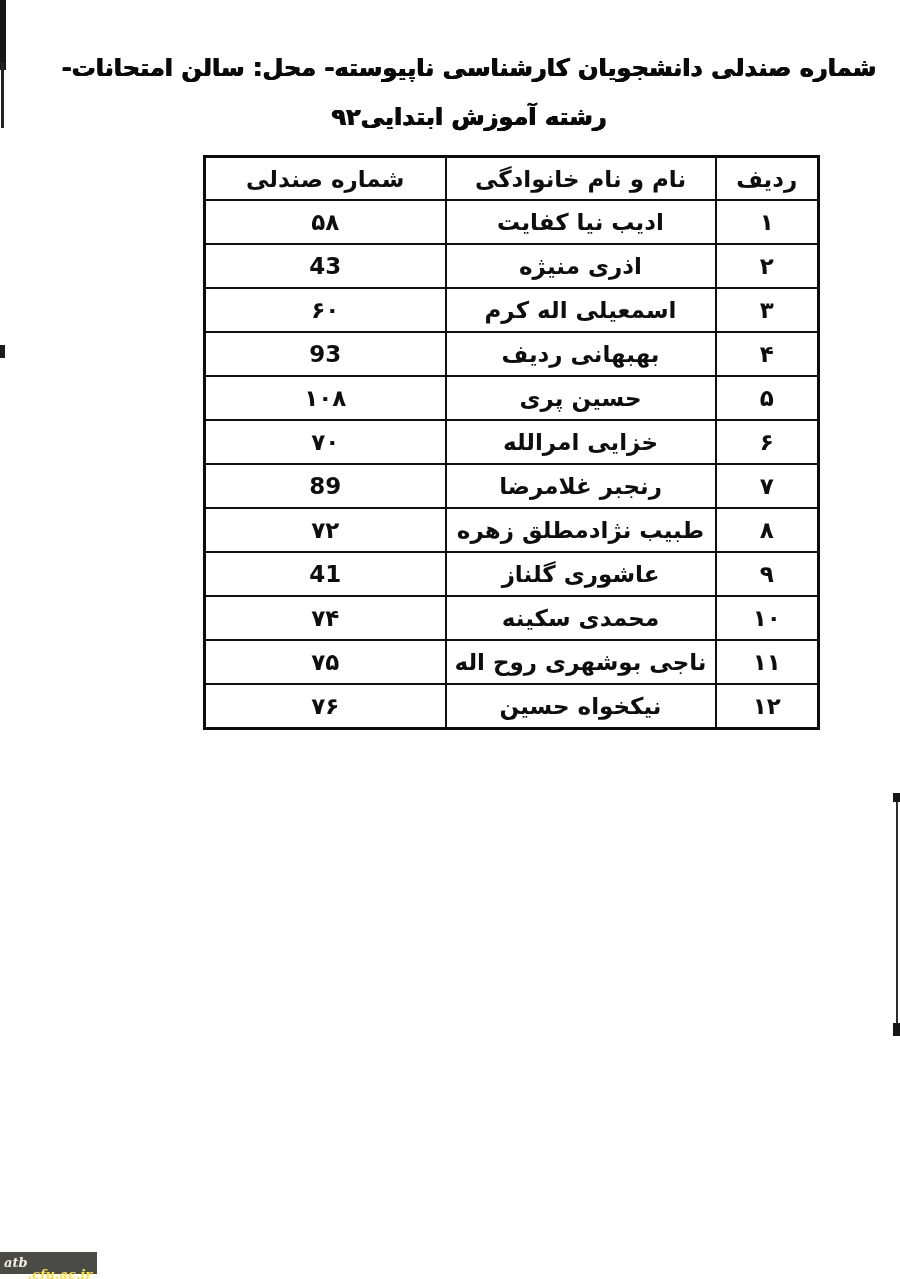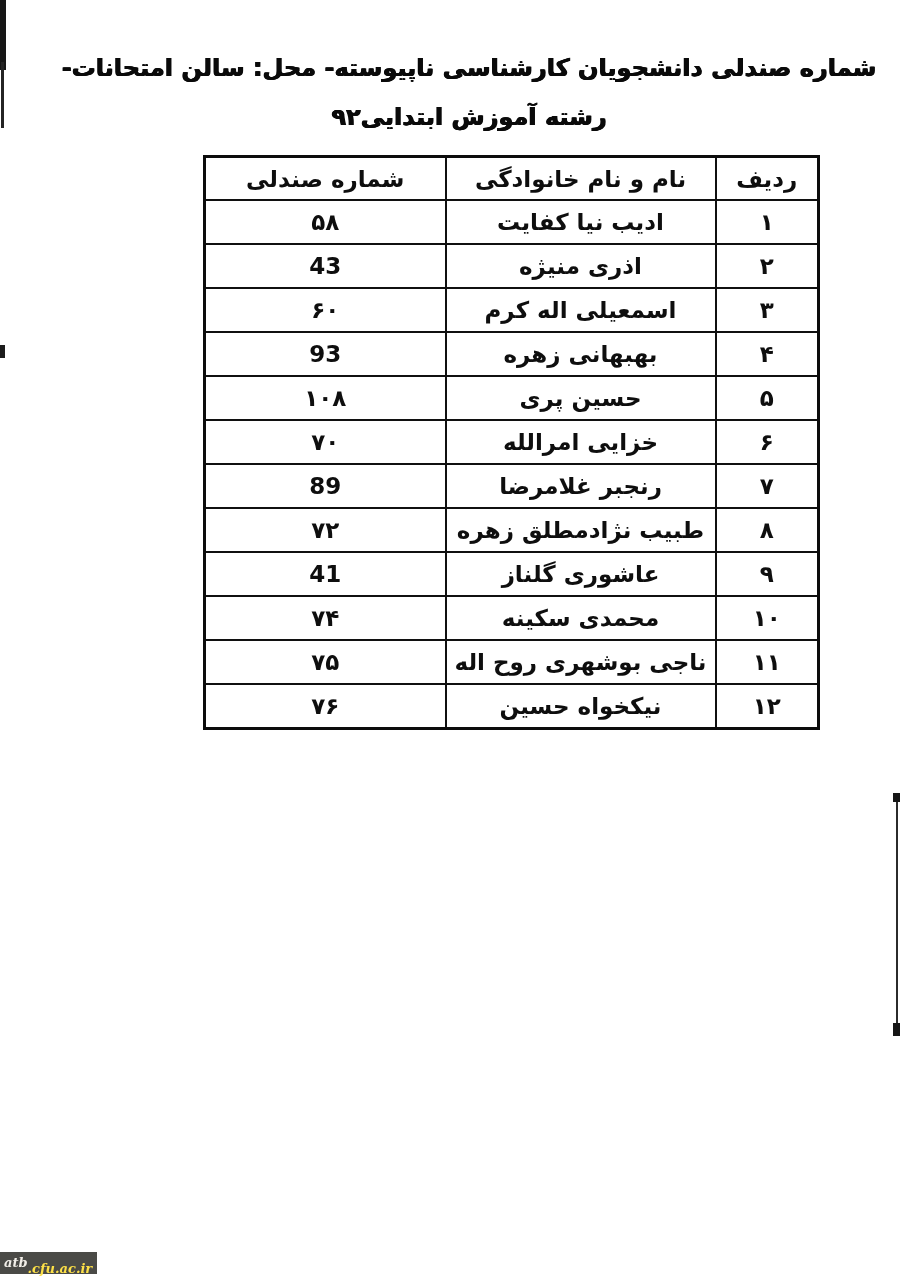--- a/index.html
+++ b/index.html
@@ -63,21 +63,20 @@
   .edge-right-nub-top{left:893px;top:793px;width:7px;height:9px;}
   .edge-right-nub-bottom{left:893px;top:1023px;width:7px;height:13px;}
   
   .watermark{
     position:absolute;
     left:0;top:1252px;
     height:22px;
     min-width:79px;
     background:#4a4a46;
     display:flex;
-    align-items:center;
     padding:0 5px 0 4px;
     box-sizing:border-box;
     direction:ltr;
     font-family:"DejaVu Serif",serif;
     font-style:italic;
     font-weight:bold;
     font-size:13px;
     line-height:22px;
     white-space:nowrap;
   }
@@ -116,21 +115,21 @@
       <td>اذری منیژه</td>
       <td>43</td>
     </tr>
     <tr>
       <td>۳</td>
       <td>اسمعیلی اله کرم</td>
       <td>۶۰</td>
     </tr>
     <tr>
       <td>۴</td>
-      <td>بهبهانی زهره</td>
+      <td>بهبهانی ردیف</td>
       <td>93</td>
     </tr>
     <tr>
       <td>۵</td>
       <td>حسین پری</td>
       <td>۱۰۸</td>
     </tr>
     <tr>
       <td>۶</td>
       <td>خزایی امرالله</td>

